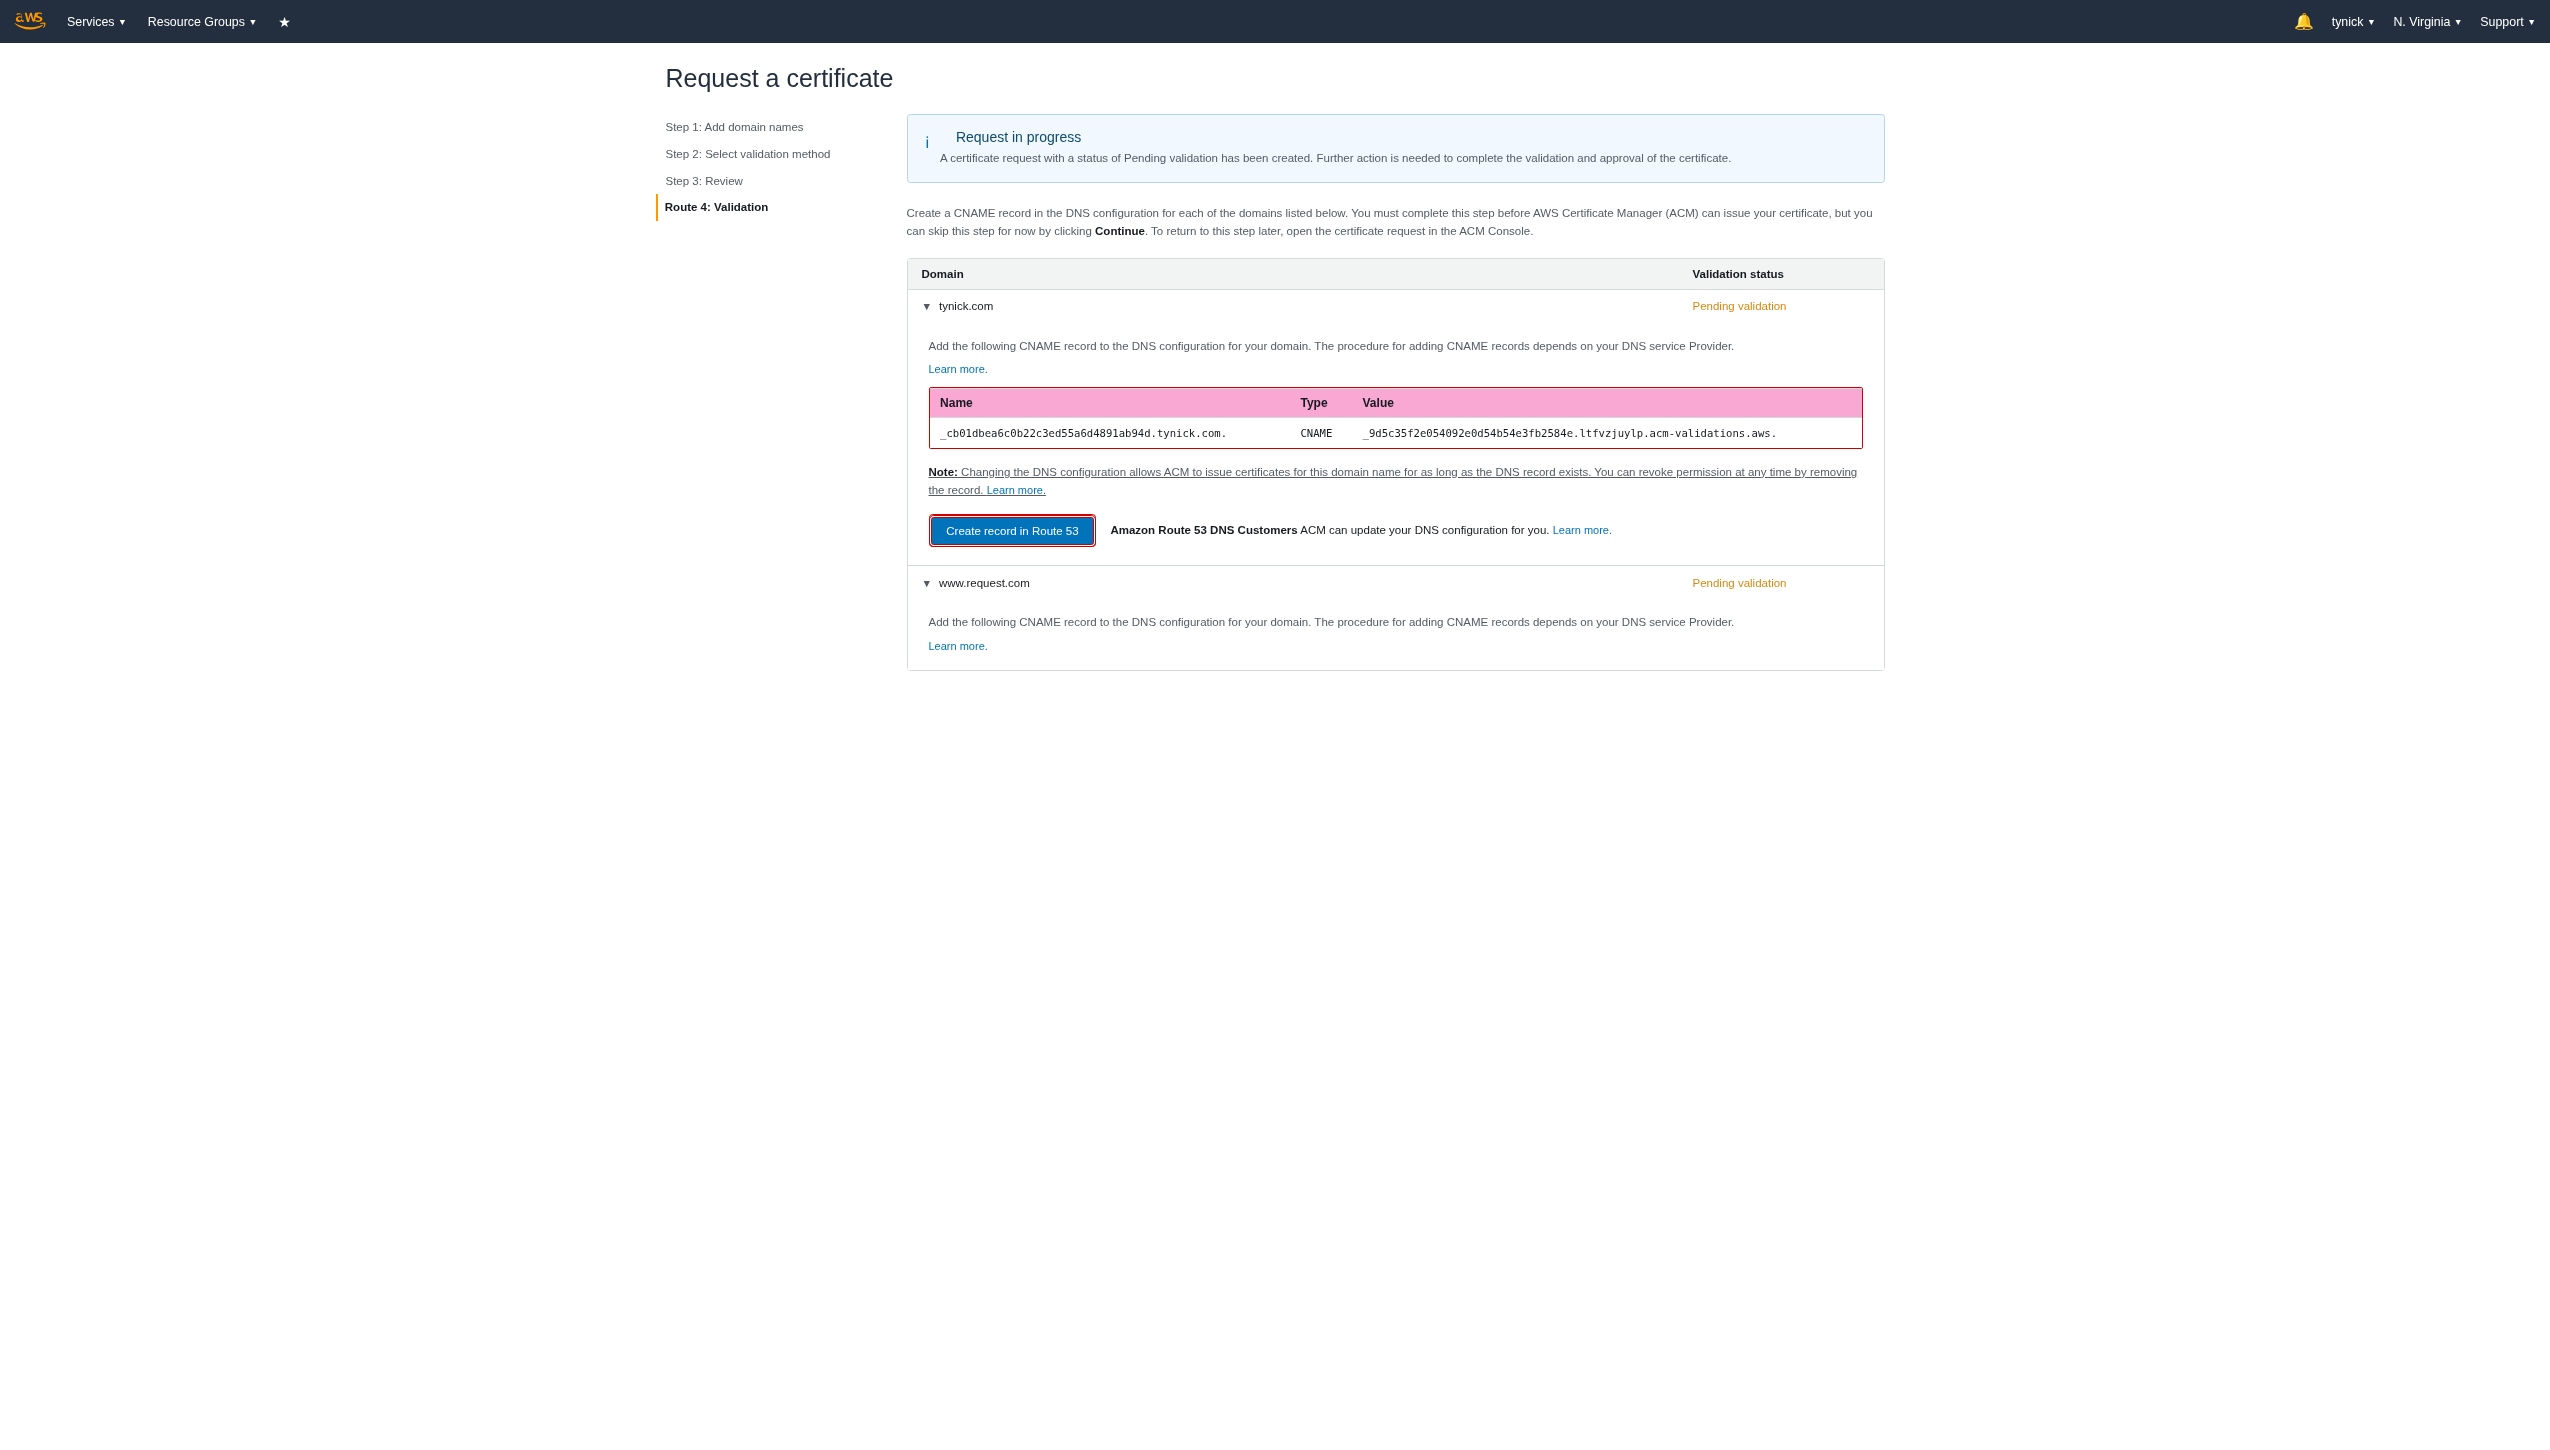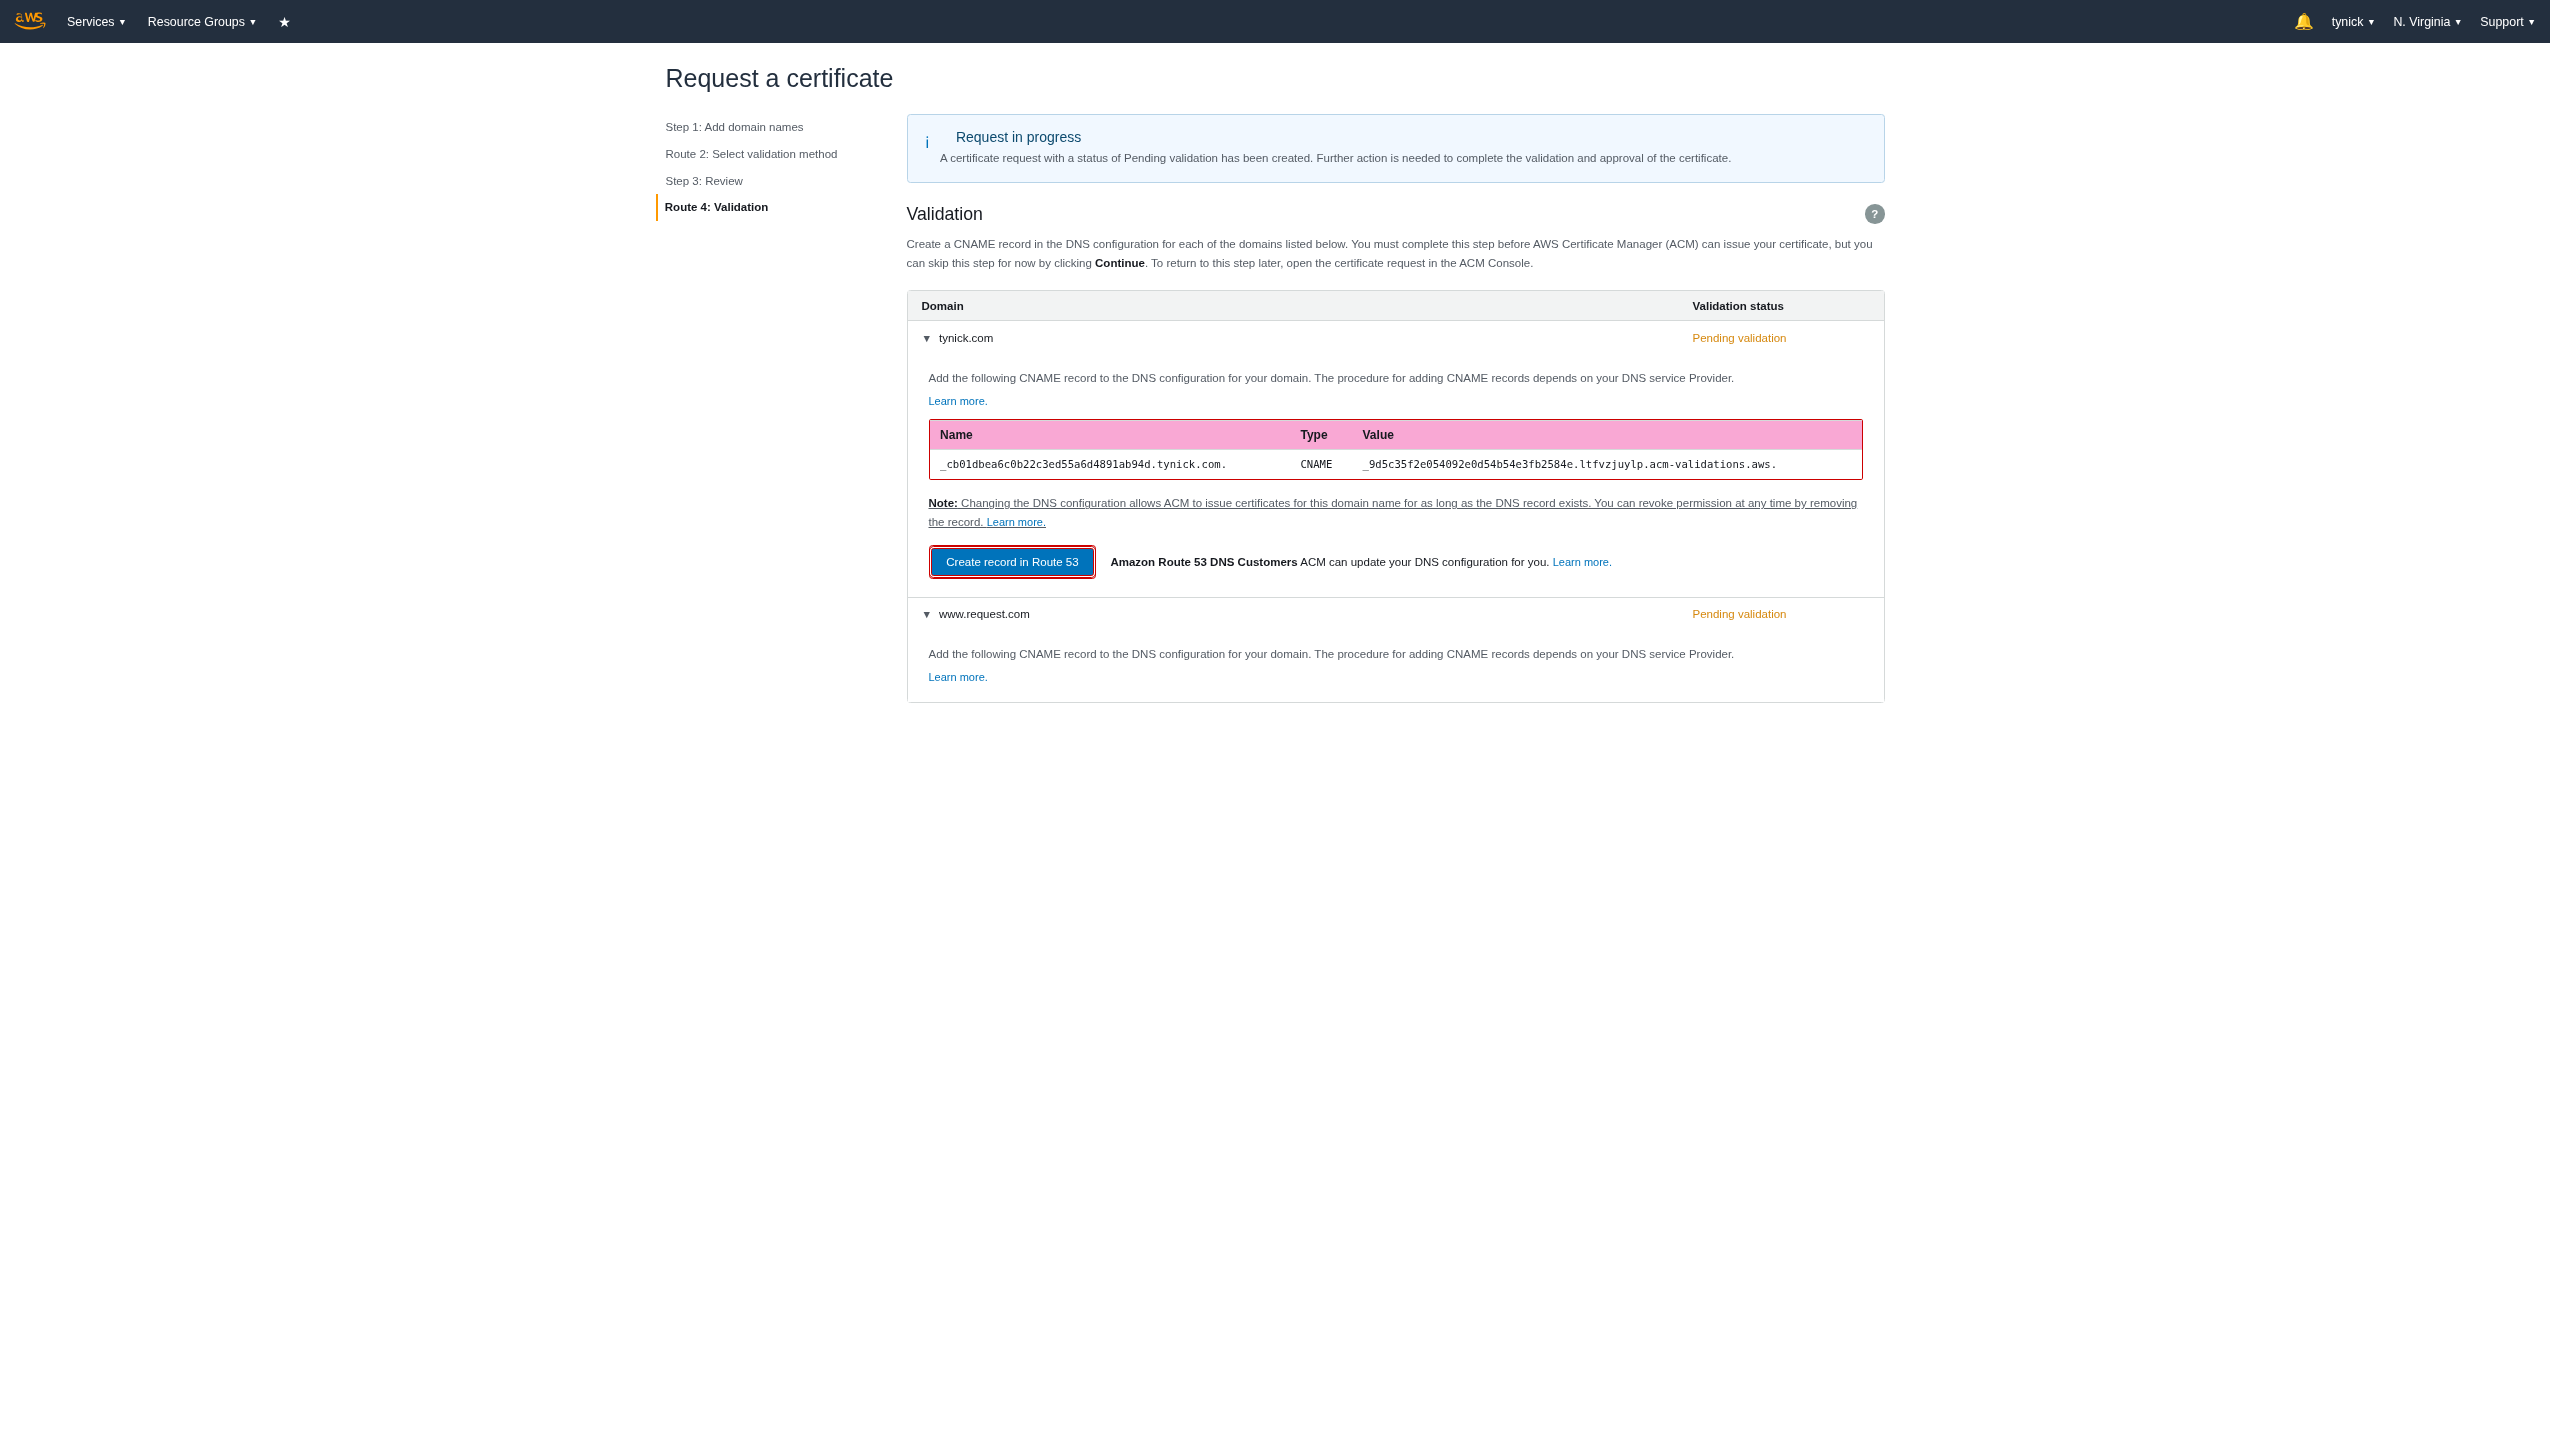--- a/index.html
+++ b/index.html
@@ -346,39 +346,35 @@
 </nav>
 
 <div class="page-container">
 
   <h1 class="page-title">Request a certificate</h1>
 
   <div class="content-layout">
 
     <div class="steps-sidebar">
       <div class="step-item">Step 1: Add domain names</div>
-      <div class="step-item">Route 2: Select validation method</div>
+      <div class="step-item">Step 2: Select validation method</div>
       <div class="step-item">Step 3: Review</div>
       <div class="step-item active">Route 4: Validation</div>
     </div>
 
     <div class="main-content">
 
       <div class="info-box">
         <div class="info-icon">ℹ</div>
         <div class="info-box-content">
           <div class="info-box-title">Request in progress</div>
           <div class="info-box-text">A certificate request with a status of Pending validation has been created. Further action is needed to complete the validation and approval of the certificate.</div>
         </div>
       </div>
 
-      <div class="section-header">
-        <h2 class="section-title">Validation</h2>
-        <div class="help-icon">?</div>
-      </div>
 
       <div class="section-description">
         Create a CNAME record in the DNS configuration for each of the domains listed below. You must complete this step before AWS Certificate Manager (ACM) can issue your certificate, but you can skip this step for now by clicking <strong>Continue</strong>. To return to this step later, open the certificate request in the ACM Console.
       </div>
 
       <div class="domain-table-container">
 
         <div class="domain-table-header">
           <div class="domain-col">Domain</div>
           <div class="status-col">Validation status</div>

